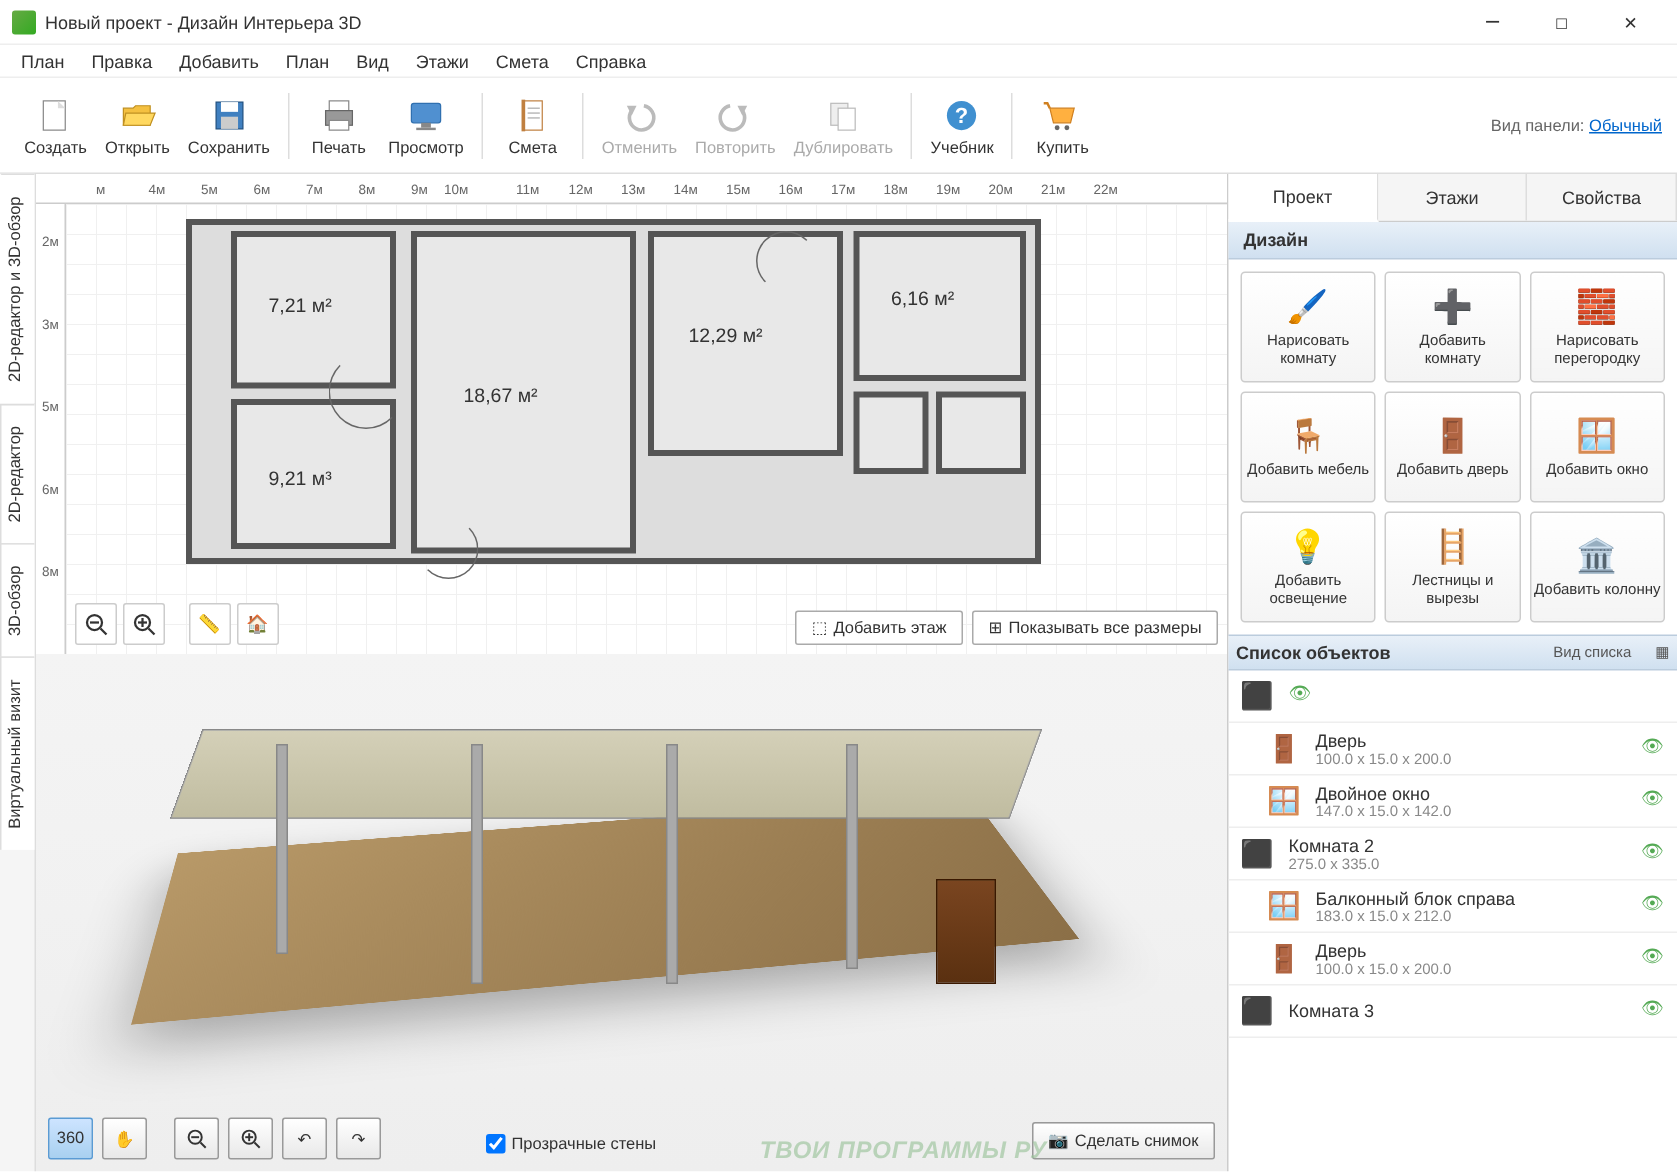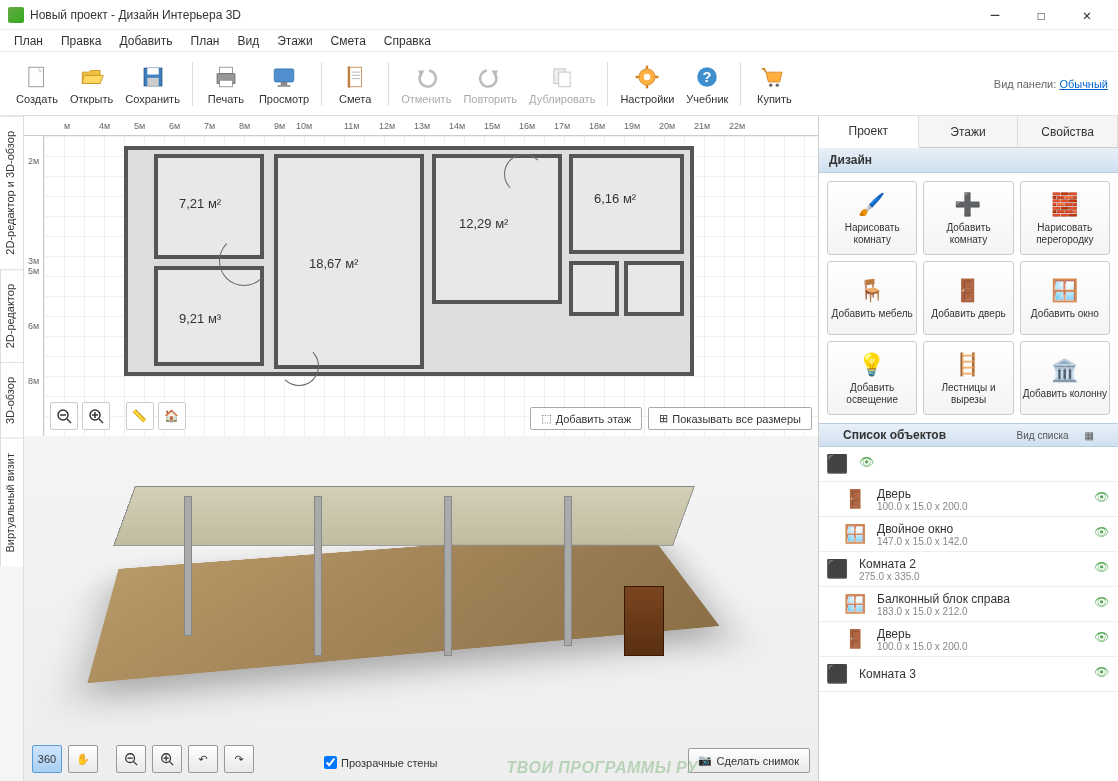--- a/index.html
+++ b/index.html
@@ -48,21 +48,21 @@
 .cambtn { position: absolute; bottom: 8px; right: 8px; border: 1px solid #999; background: linear-gradient(#fff,#e8e8e8); padding: 5px 10px; cursor: pointer; font-size: 11px; display: flex; align-items: center; gap: 4px; border-radius: 2px; }
 .sidebar { width: 300px; border-left: 1px solid #ccc; display: flex; flex-direction: column; background: #fff; }
 .ptabs { display: flex; height: 32px; border-bottom: 1px solid #ccc; }
 .ptab { flex: 1; display: flex; align-items: center; justify-content: center; font-size: 12px; cursor: pointer; border-right: 1px solid #ddd; background: #f5f5f5; }
 .ptab.active { background: #fff; border-bottom: 2px solid #fff; margin-bottom: -1px; font-weight: 500; }
 .section-hdr { background: linear-gradient(#e8f0f8,#d0e0f0); padding: 5px 10px; font-size: 12px; font-weight: bold; border-bottom: 1px solid #bcd; }
 .design-grid { display: grid; grid-template-columns: repeat(3,1fr); gap: 6px; padding: 8px; }
 .design-btn { border: 1px solid #ccc; background: linear-gradient(#fff,#f4f4f4); border-radius: 3px; padding: 6px 2px; display: flex; flex-direction: column; align-items: center; cursor: pointer; height: 74px; justify-content: center; }
 .design-btn .dicon { width: 28px; height: 28px; margin-bottom: 3px; display: flex; align-items: center; justify-content: center; }
 .design-btn .dlabel { font-size: 10px; text-align: center; line-height: 1.15; color: #333; }
-.objlist-hdr { display: flex; align-items: center; justify-content: space-between; padding: 4px 24px; background: linear-gradient(#e8f0f8,#d0e0f0); border-top: 1px solid #bcd; border-bottom: 1px solid #bcd; font-size: 12px; font-weight: bold; }
+.objlist-hdr { display: flex; align-items: center; justify-content: space-between; padding: 4px 5px; background: linear-gradient(#e8f0f8,#d0e0f0); border-top: 1px solid #bcd; border-bottom: 1px solid #bcd; font-size: 12px; font-weight: bold; }
 .viewmode { font-size: 10px; font-weight: normal; color: #555; display: flex; align-items: center; gap: 16px; }
 .objlist { flex: 1; overflow-y: auto; }
 .objrow { display: flex; align-items: center; padding: 4px 6px; border-bottom: 1px solid #eee; cursor: pointer; }
 .objrow .oicon { width: 26px; height: 26px; margin-right: 8px; display: flex; align-items: center; justify-content: center; flex-shrink: 0; }
 .objrow .oinfo { flex: 1; }
 .objrow .oname { font-size: 12px; }
 .objrow .odim { font-size: 10px; color: #888; }
 .objrow .oeye { width: 18px; height: 18px; color: #5a5; cursor: pointer; }
 .objrow.indent { padding-left: 24px; }
 .watermark { position: absolute; bottom: 4px; right: 120px; font-size: 16px; font-weight: bold; font-style: italic; color: rgba(155,195,155,.65); pointer-events: none; letter-spacing: .5px; }
@@ -177,35 +177,20 @@
     <div class="tbtn disabled">
       <div class="ticon">
         <svg width="26" height="26" viewBox="0 0 32 32">
           <rect x="6" y="6" width="14" height="18" fill="#eee" stroke="#bbb"></rect>
           <rect x="12" y="10" width="14" height="18" fill="#fff" stroke="#bbb"></rect>
         </svg>
       </div>
       <div class="tlabel">Дублировать</div>
     </div>
     <div class="tsep"></div>
-    <div class="tbtn">
-      <div class="ticon">
-        <svg width="26" height="26" viewBox="0 0 32 32">
-          <circle cx="16" cy="16" r="10" fill="#ffb040" stroke="#d08020"></circle>
-          <circle cx="16" cy="16" r="4" fill="#fff"></circle>
-          <g stroke="#d08020" stroke-width="3">
-            <line x1="16" y1="2" x2="16" y2="6"></line>
-            <line x1="16" y1="26" x2="16" y2="30"></line>
-            <line x1="2" y1="16" x2="6" y2="16"></line>
-            <line x1="26" y1="16" x2="30" y2="16"></line>
-          </g>
-        </svg>
-      </div>
-      <div class="tlabel">Настройки</div>
-    </div>
     <div class="tbtn">
       <div class="ticon">
         <svg width="26" height="26" viewBox="0 0 32 32">
           <circle cx="16" cy="16" r="12" fill="#4090d0"></circle>
           <text x="16" y="22" text-anchor="middle" fill="#fff" font-size="18" font-weight="bold">?</text>
         </svg>
       </div>
       <div class="tlabel">Учебник</div>
     </div>
     <div class="tsep"></div>
@@ -251,21 +236,21 @@
         <span style="left: 565px;">18м</span>
         <span style="left: 600px;">19м</span>
         <span style="left: 635px;">20м</span>
         <span style="left: 670px;">21м</span>
         <span style="left: 705px;">22м</span>
       </div>
 
     <div class="view2d">
       <div class="ruler-v" id="rulerv">
           <span style="top: 20px;">2м</span>
-          <span style="top: 75px; margin-top: 45px;">3м</span>
+          <span style="top: 75px;">3м</span>
           <span style="top: 130px;">5м</span>
           <span style="top: 185px;">6м</span>
           <span style="top: 240px;">8м</span>
         </div>
       <div class="canvas2d">
         <div class="floorplan">
           <div class="room" style="left:0;top:0;width:570px;height:230px;background:#ddd;"></div>
           <div class="room" style="left:30px;top:8px;width:110px;height:105px;"></div>
           <div class="room" style="left:150px;top:8px;width:150px;height:215px;"></div>
           <div class="room" style="left:308px;top:8px;width:130px;height:150px;"></div>

